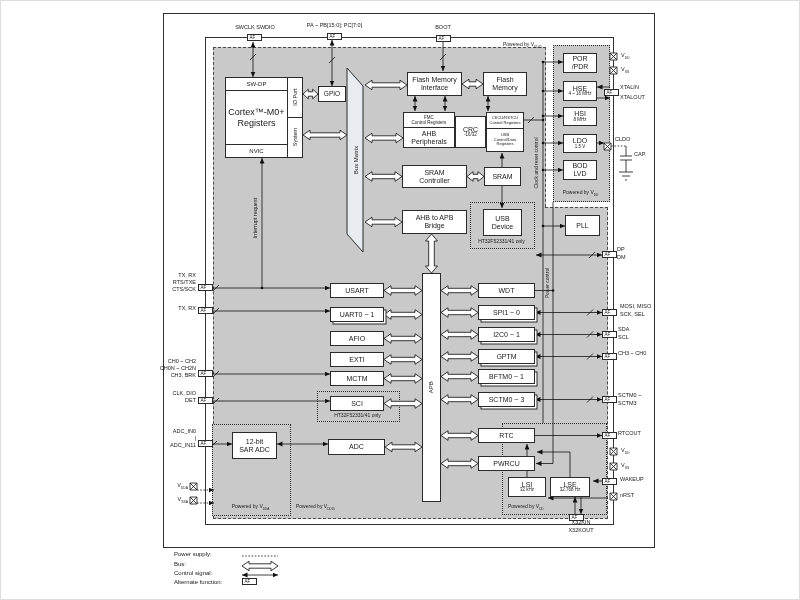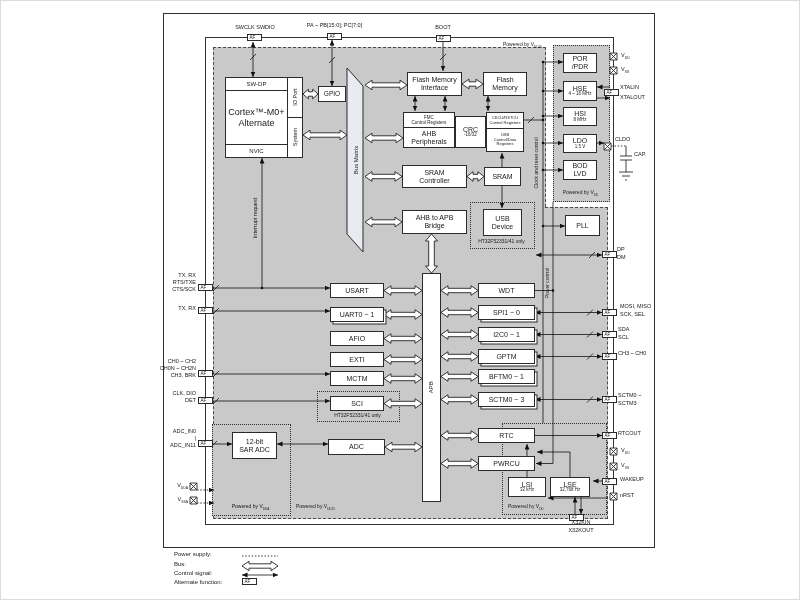--- a/index.html
+++ b/index.html
@@ -170,21 +170,21 @@
     <path d="M610 493h7v7h-7Zм0 0" fill="#fff" stroke="#2b2b2b" stroke-width="0.9"></path>
     <path d="M610 493l7 7M617 493l-7 7" stroke="#2b2b2b" stroke-width="0.9"></path>
     <path d="M190 483h7v7h-7Zм0 0" fill="#fff" stroke="#2b2b2b" stroke-width="0.9"></path>
     <path d="M190 483l7 7M197 483l-7 7" stroke="#2b2b2b" stroke-width="0.9"></path>
     <path d="M190 497h7v7h-7Zм0 0" fill="#fff" stroke="#2b2b2b" stroke-width="0.9"></path>
     <path d="M190 497l7 7M197 497l-7 7" stroke="#2b2b2b" stroke-width="0.9"></path>
   </svg>
 
 <div class="b f6" style="left:225px;top:77px;width:63px;height:14px">SW-DP</div>
 <div class="b f9" style="left:225px;top:90px;width:63px;height:55px">Cortex™-M0+
-Alternate</div>
+Registers</div>
 <div class="b f6" style="left:225px;top:144px;width:63px;height:14px">NVIC</div>
 <div class="b bv" style="left:287px;top:77px;width:16px;height:41px"><span>IO Port</span></div>
 <div class="b bv" style="left:287px;top:117px;width:16px;height:41px"><span>System</span></div>
 <div class="b f65" style="left:318px;top:86px;width:28px;height:16px">GPIO</div>
 <div class="vt" style="left:343px;top:125px;width:26px;height:70px;font-size:6px">
     <span>Bus Matrix</span>
   </div>
 <div class="vt" style="left:248px;top:180px;width:14px;height:75px;font-size:5.5px">
     <span>Interrupt request</span>
   </div>

